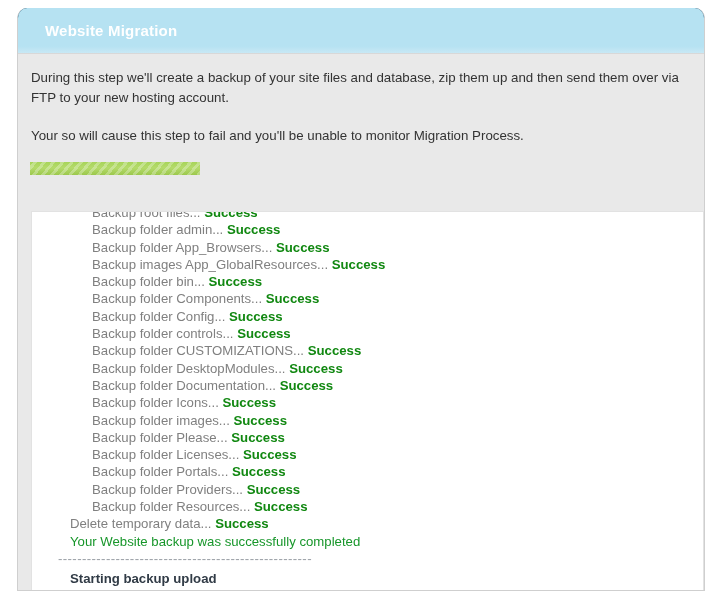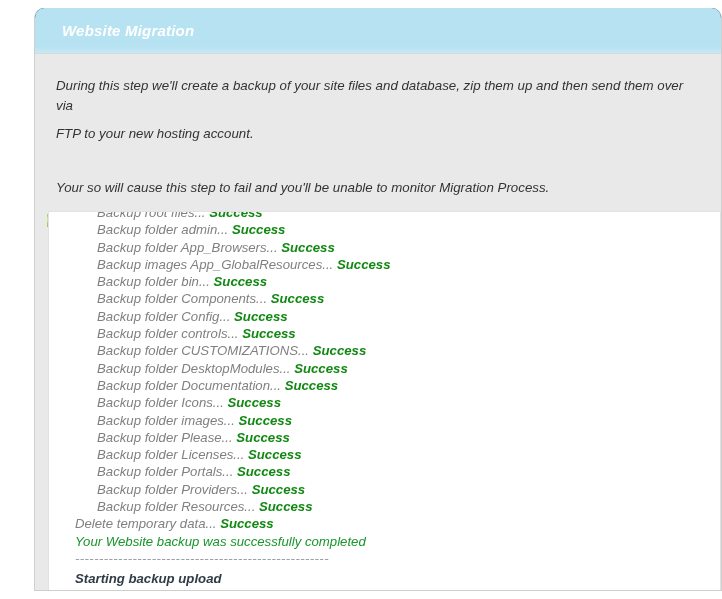--- a/index.html
+++ b/index.html
@@ -9,31 +9,30 @@
   body {
     width: 722px;
     height: 599px;
     background: #ffffff;
     font-family: "Liberation Sans", sans-serif;
     overflow: hidden;
   }
 
   .panel {
     position: absolute;
-    left: 34px;
+    left: 17px;
     top: 8px;
     width: 688px;
     height: 583px;
     background: #0c4a6e;
     border: 1px solid #cfcfcf;
     border-top: none;
     border-radius: 10px 10px 0 0;
     box-sizing: border-box;
     overflow: hidden;
-    font-style: italic;
   }
 
   .panel-header {
     height: 45px;
     background: linear-gradient(to bottom, #b6e2f2 0%, #b6e2f2 85%, #c8e8f5 100%);
     border-radius: 9px 9px 0 0;
     display: flex;
     align-items: center;
     padding-left: 27px;
     box-sizing: border-box;
@@ -56,21 +55,21 @@
   }
 
   .intro {
     padding: 14px 14px 0 13px;
     color: #333333;
     font-size: 13.3px;
     line-height: 20px;
   }
 
   .intro p {
-    margin: 8px;
+    margin: 0;
   }
 
   .intro .spacer {
     height: 18px;
   }
 
   .progress-wrap {
     margin: 16px 0 0 12px;
     width: 340px;
     height: 13px;
@@ -110,20 +109,21 @@
     width: 100%;
     padding: 0 0 0 26px;
     box-sizing: border-box;
   }
 
   .log-line {
     font-size: 13.2px;
     line-height: 17.3px;
     color: #808080;
     white-space: nowrap;
+    margin-left: 12px;
   }
 
   .log-line.indent {
     padding-left: 22px;
   }
 
   .log-line .status {
     color: #118811;
     font-weight: bold;
   }

